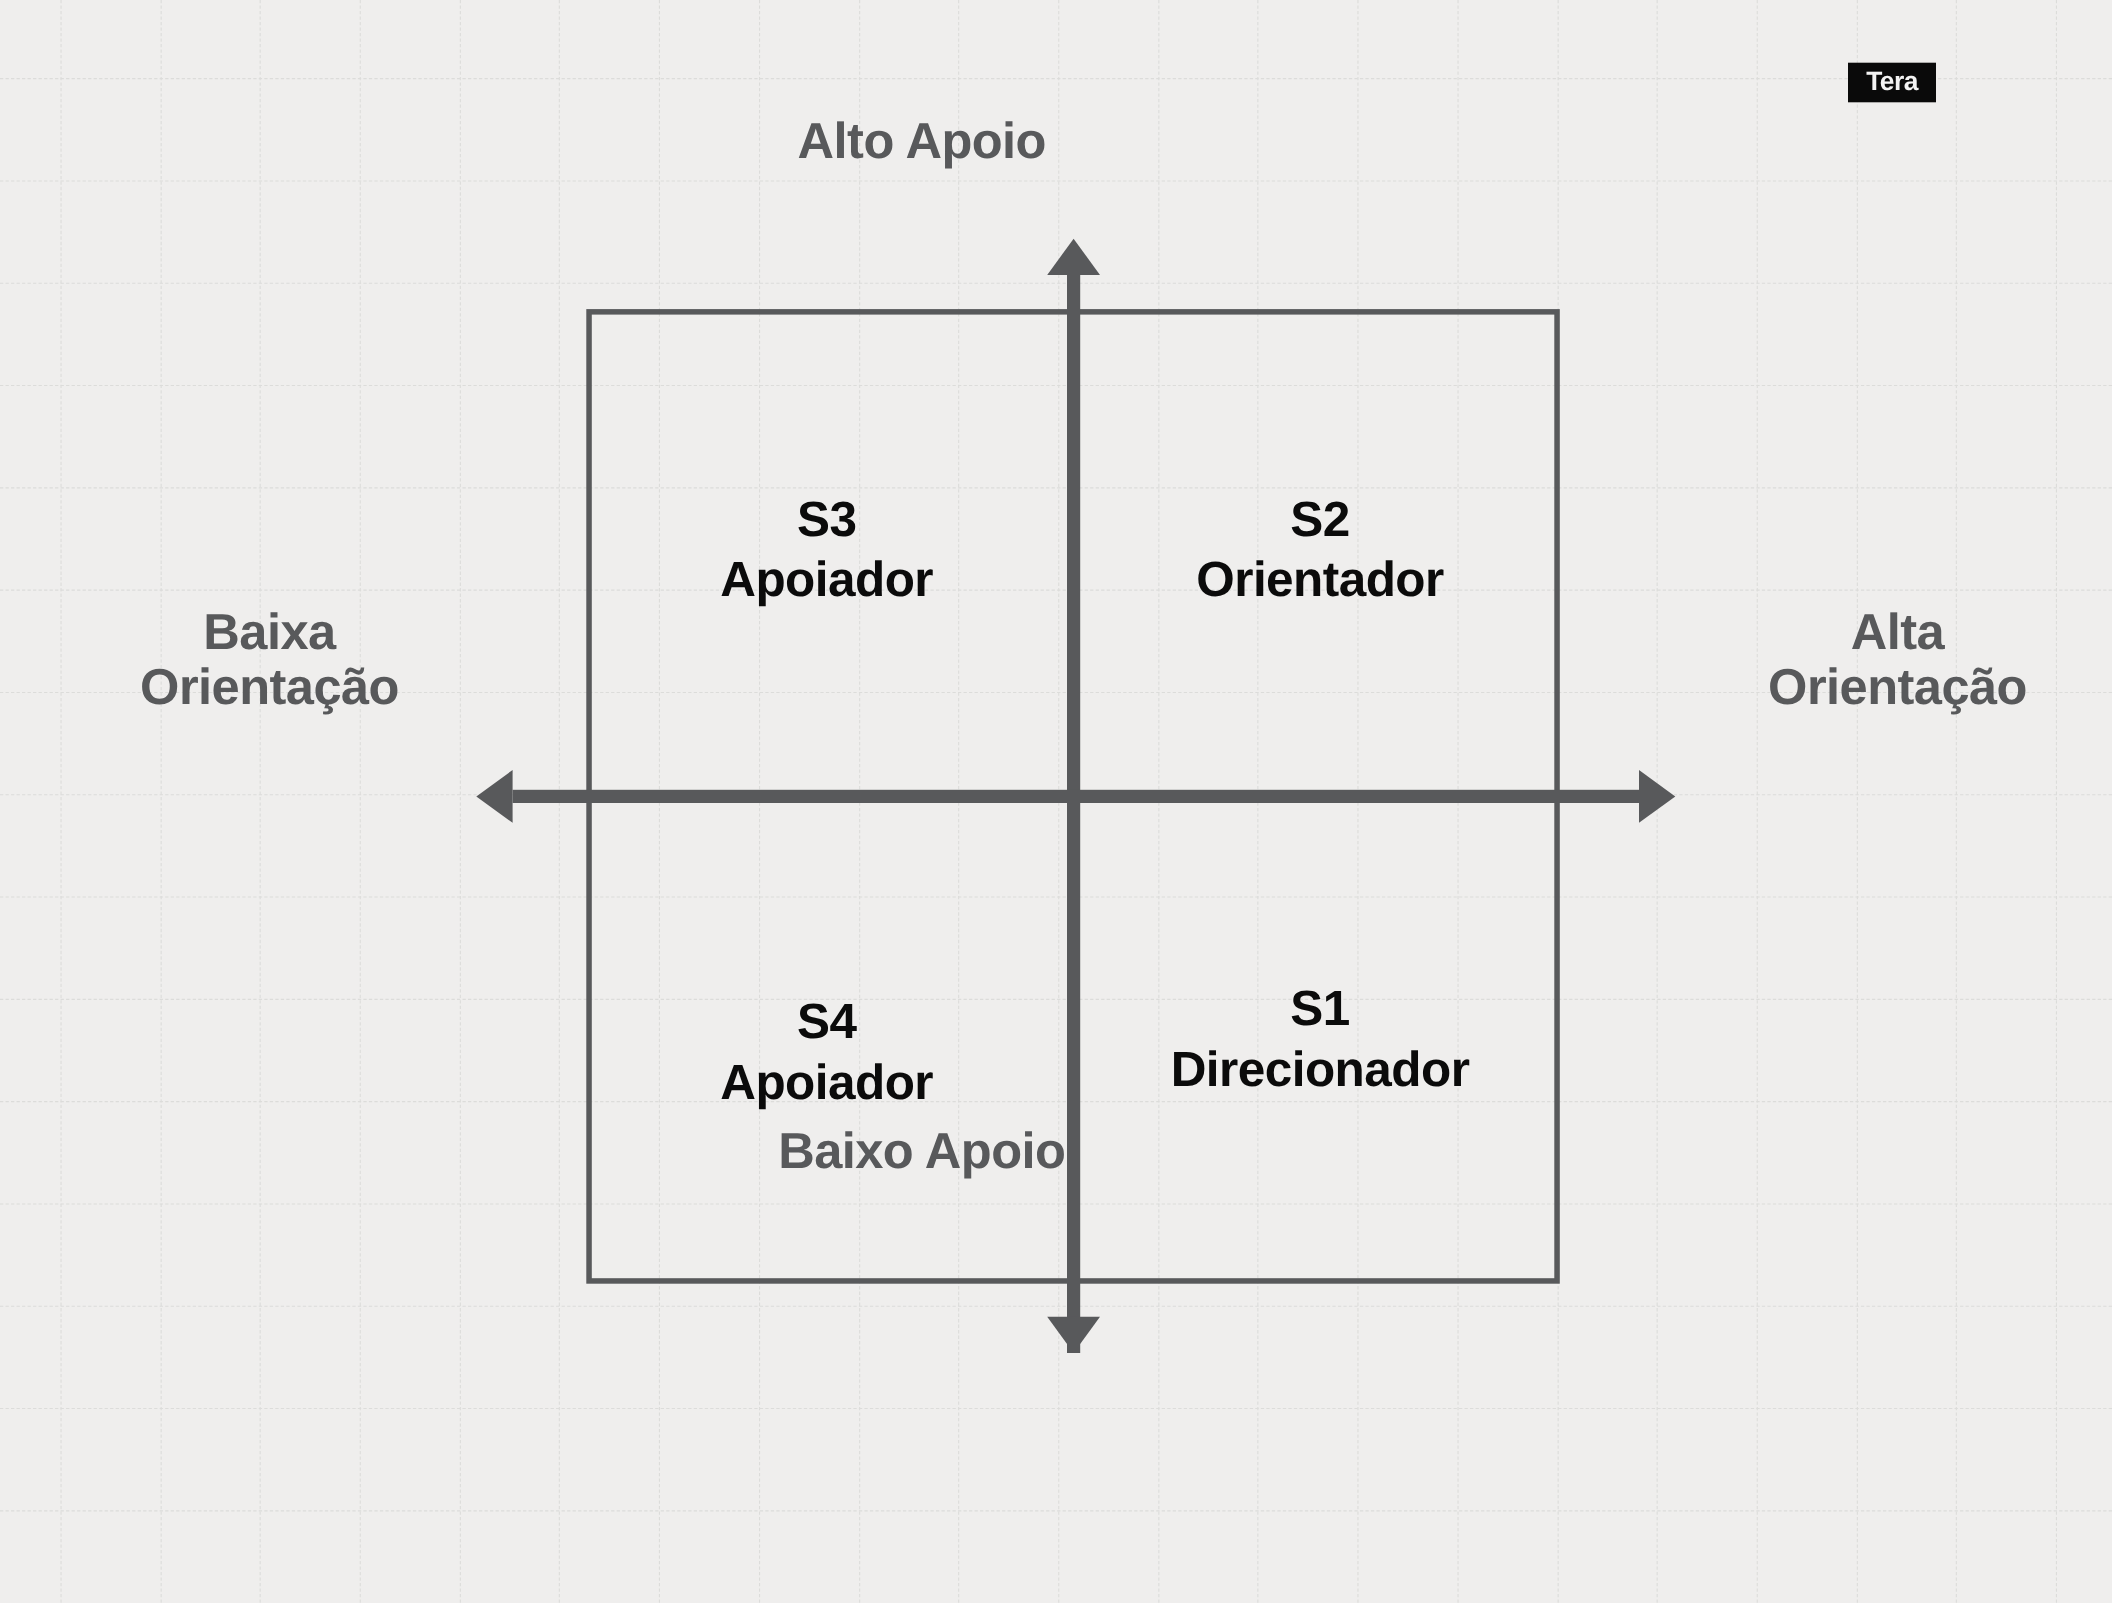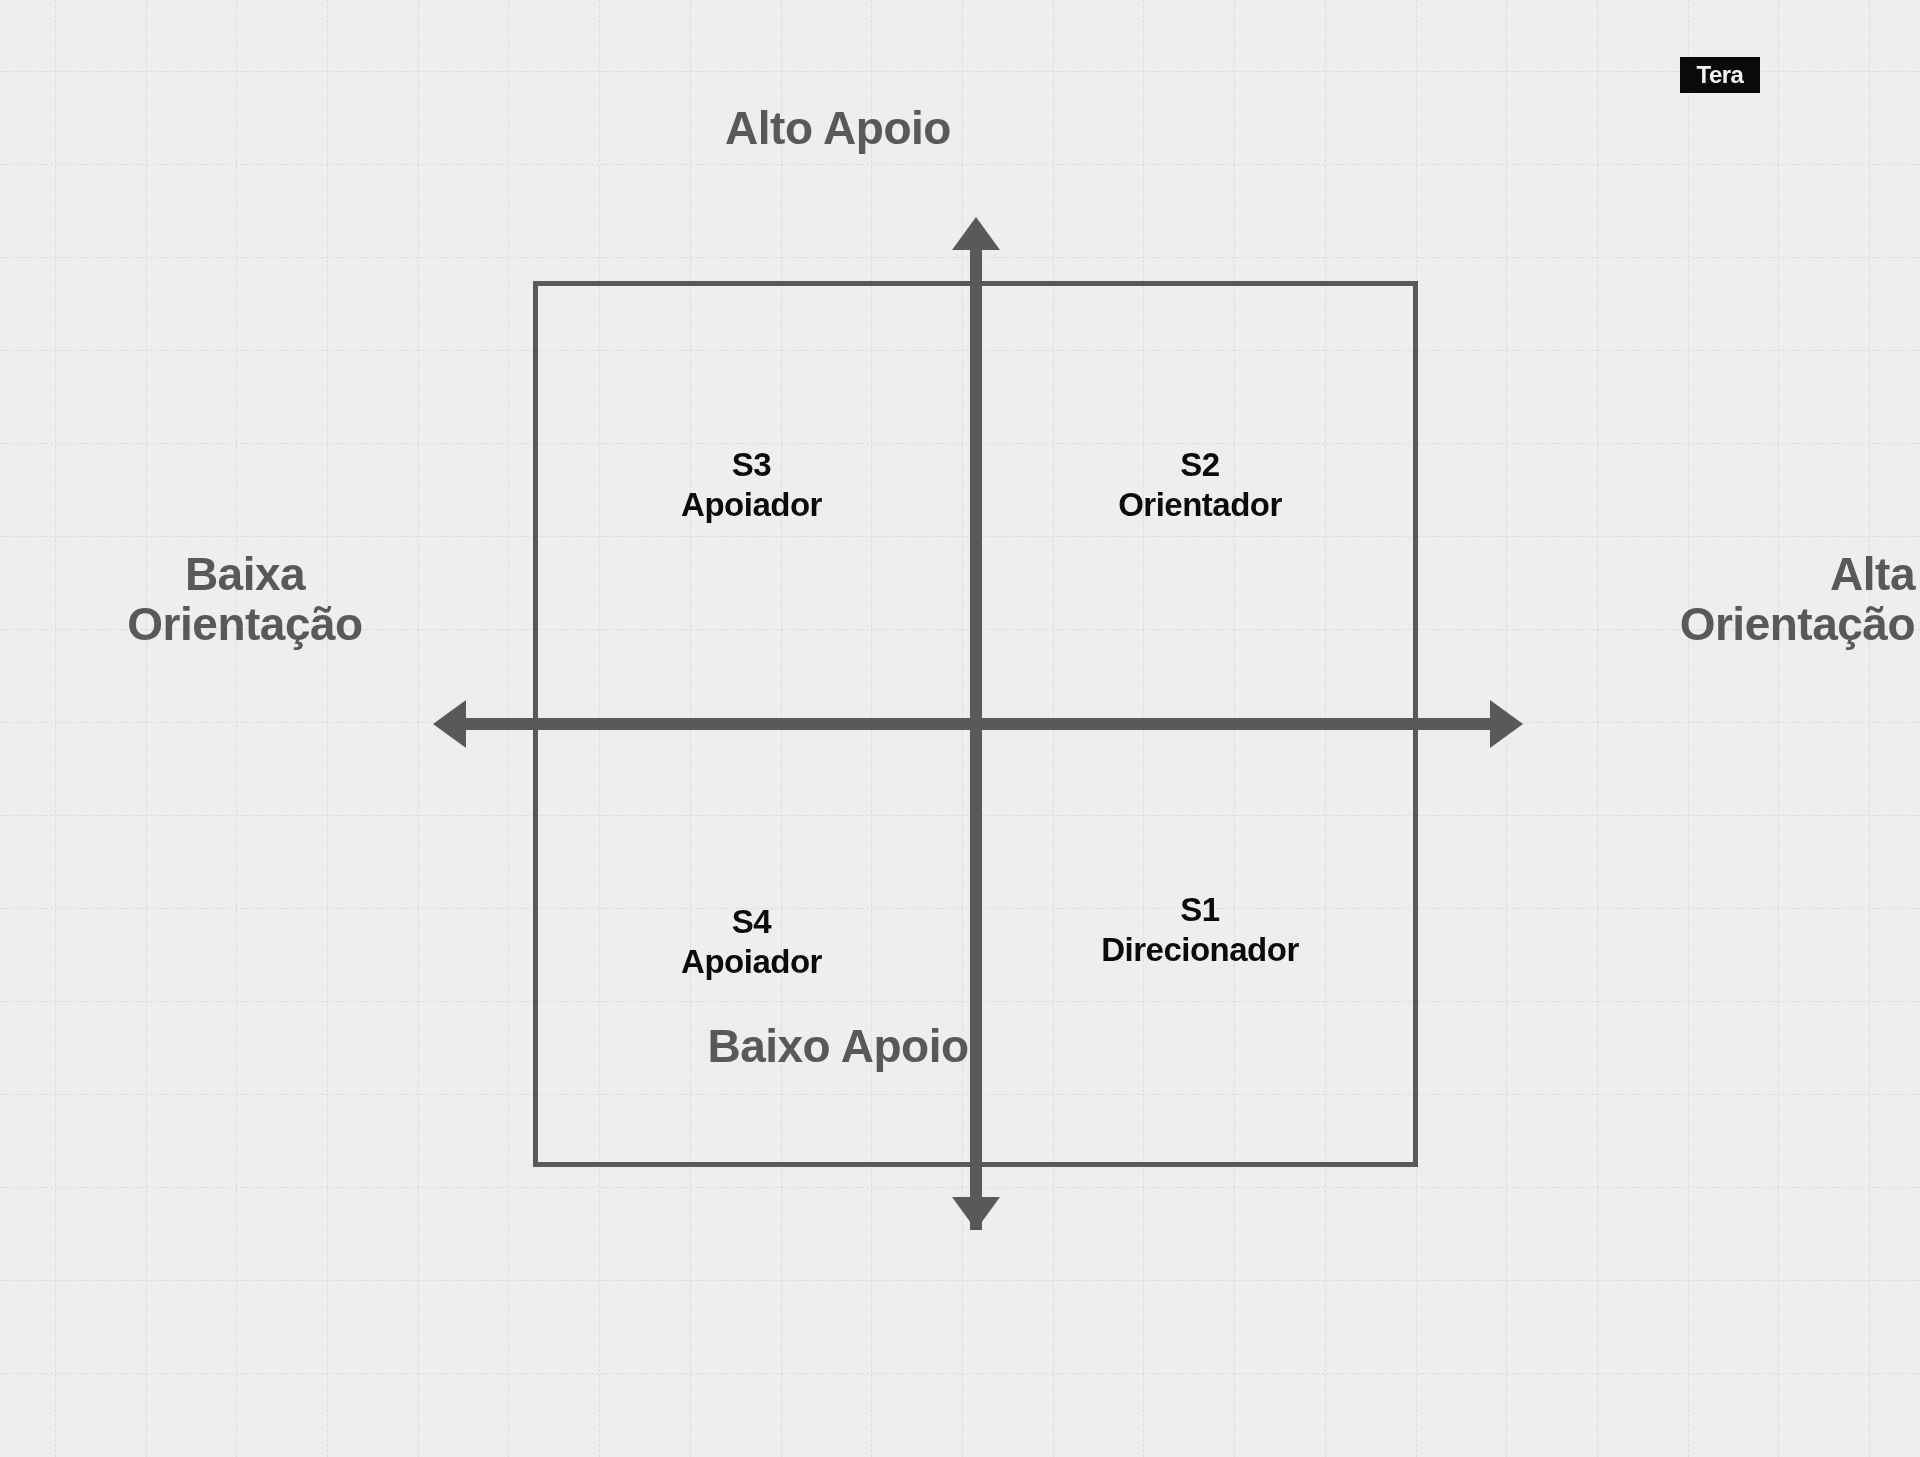--- a/index.html
+++ b/index.html
@@ -162,30 +162,30 @@
     left: 40px;
     top: 550px;
     width: 410px;
     text-align: center;
     white-space: normal;
   }
   .label-right {
     left: 1535px;
     top: 550px;
     width: 380px;
-    text-align: right;
+    text-align: center;
     white-space: normal;
   }
 
   
   .quad-label {
     position: absolute;
     color: #0b0b0b;
     font-weight: 800;
-    font-size: 33px;
+    font-size: 45px;
     line-height: 1.22;
     text-align: center;
     letter-spacing: -0.5px;
     white-space: nowrap;
     font-family: "Liberation Sans", sans-serif;
   }
   .q-s3 { left: 533px; top: 445px; width: 437px; }
   .q-s2 { left: 982px; top: 445px; width: 436px; }
   .q-s4 { left: 533px; top: 902px; width: 437px; }
   .q-s1 { left: 982px; top: 890px; width: 436px; }

